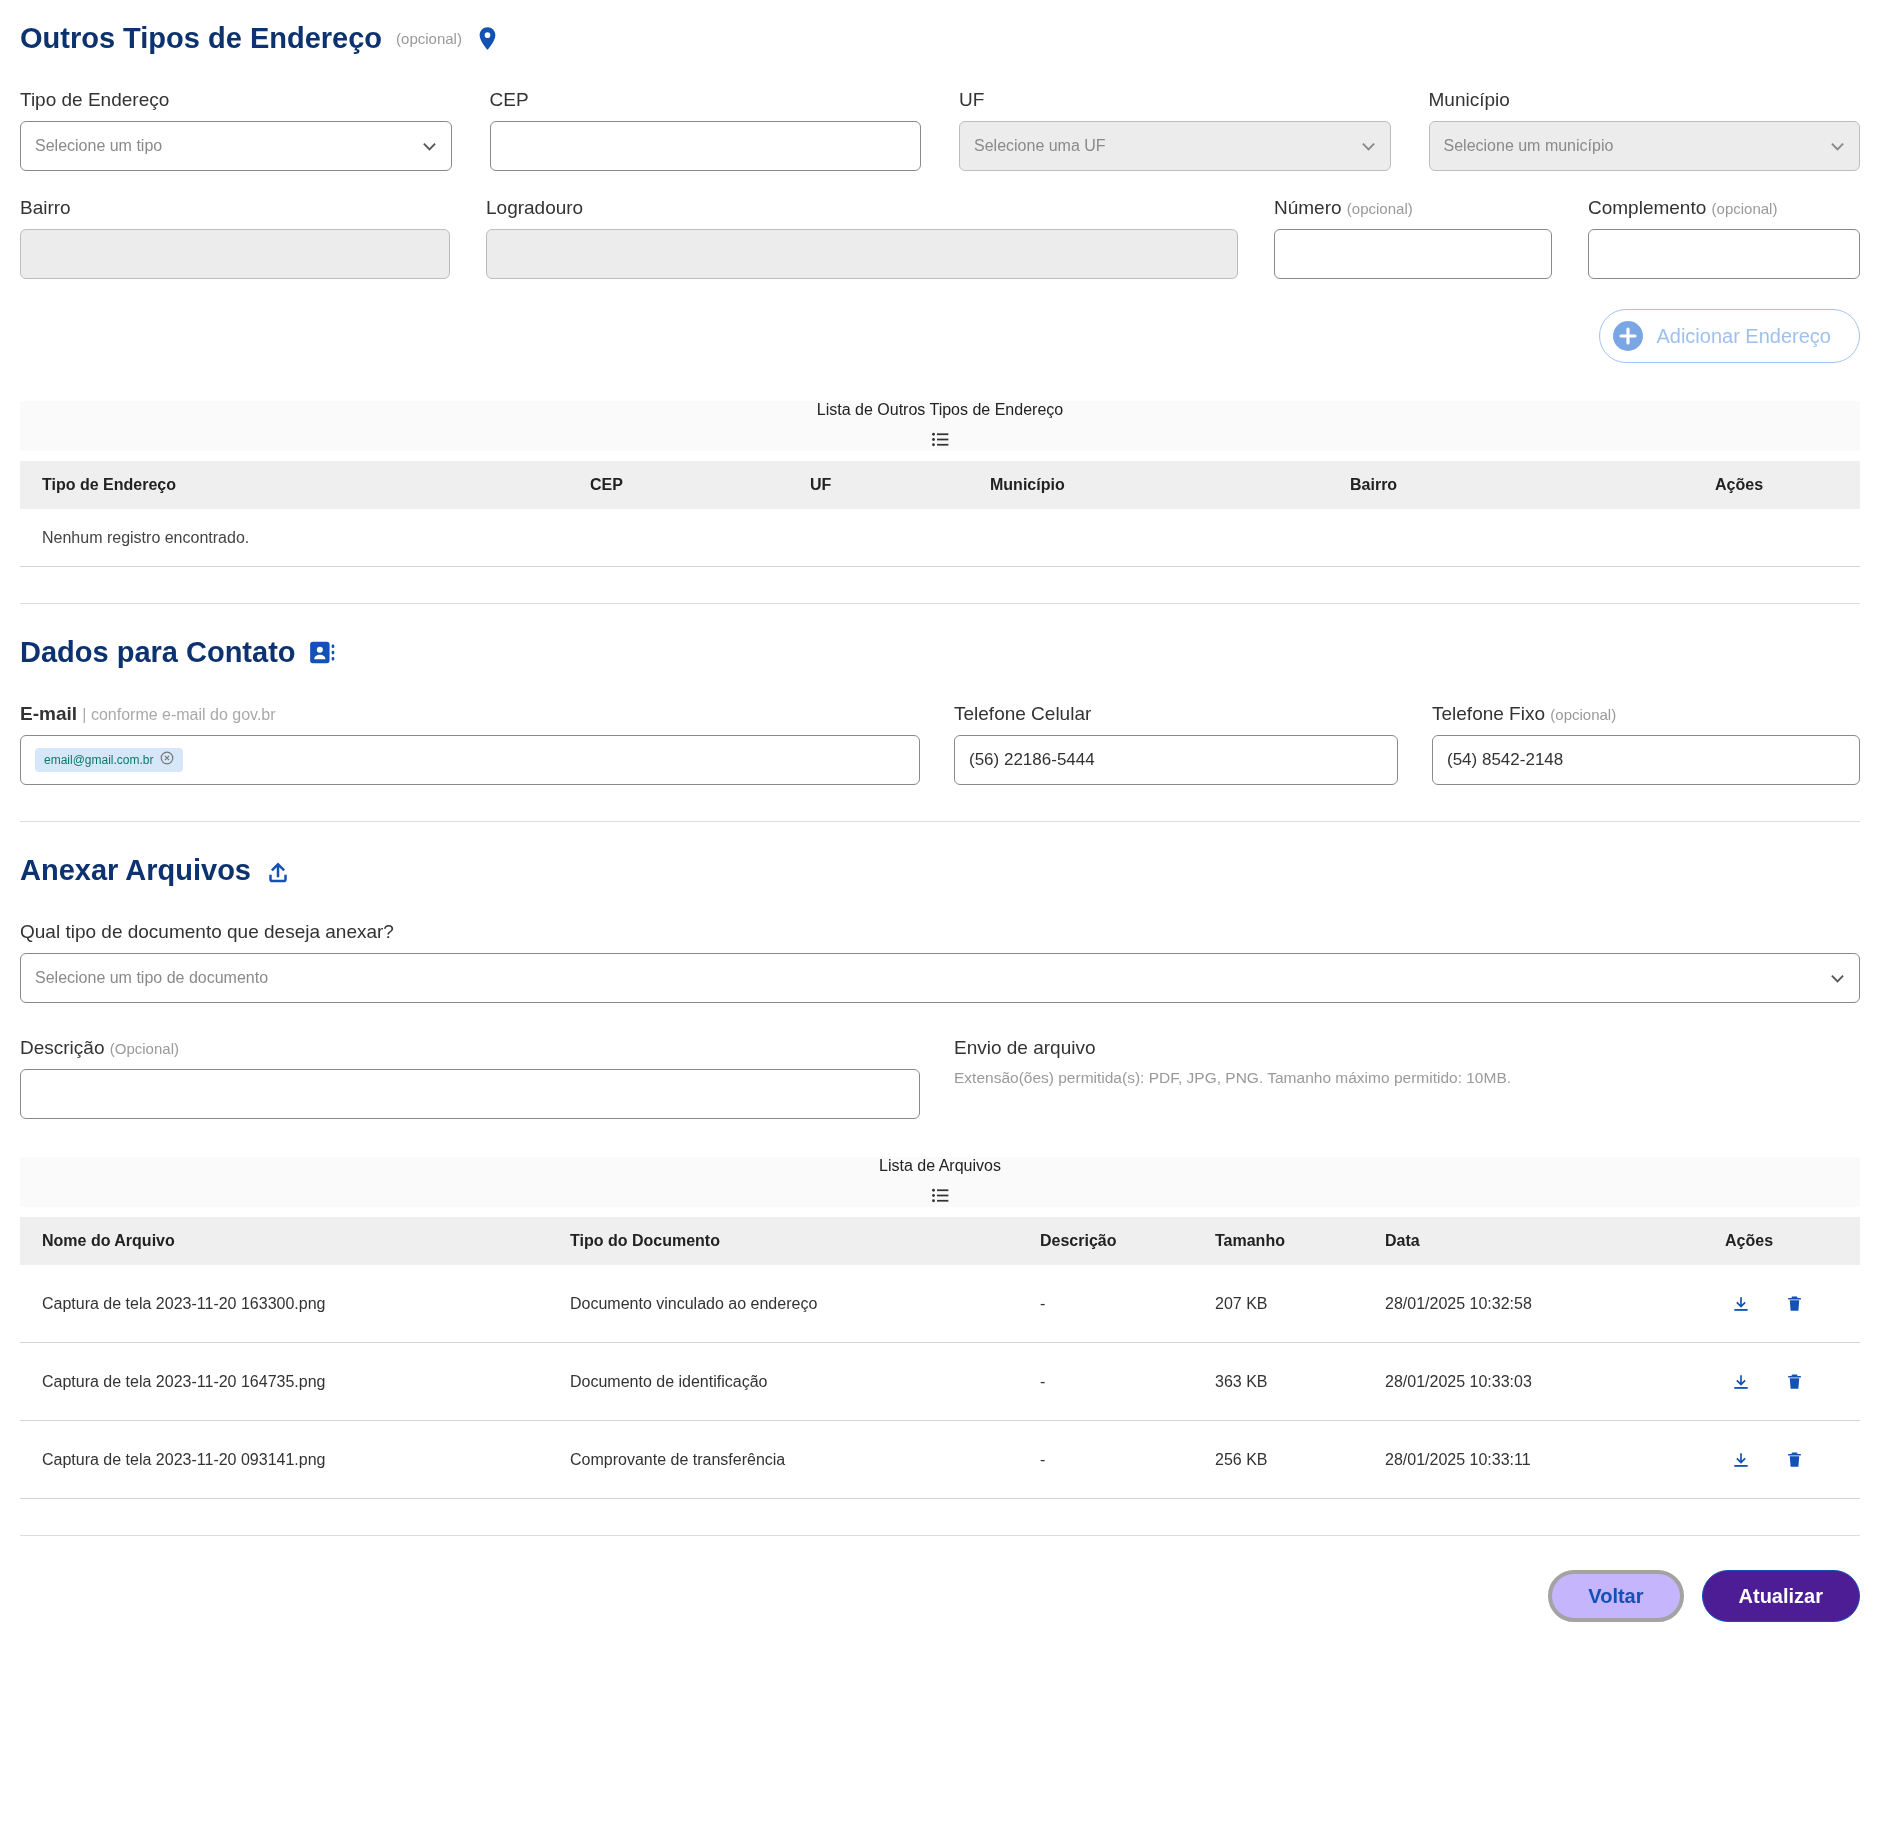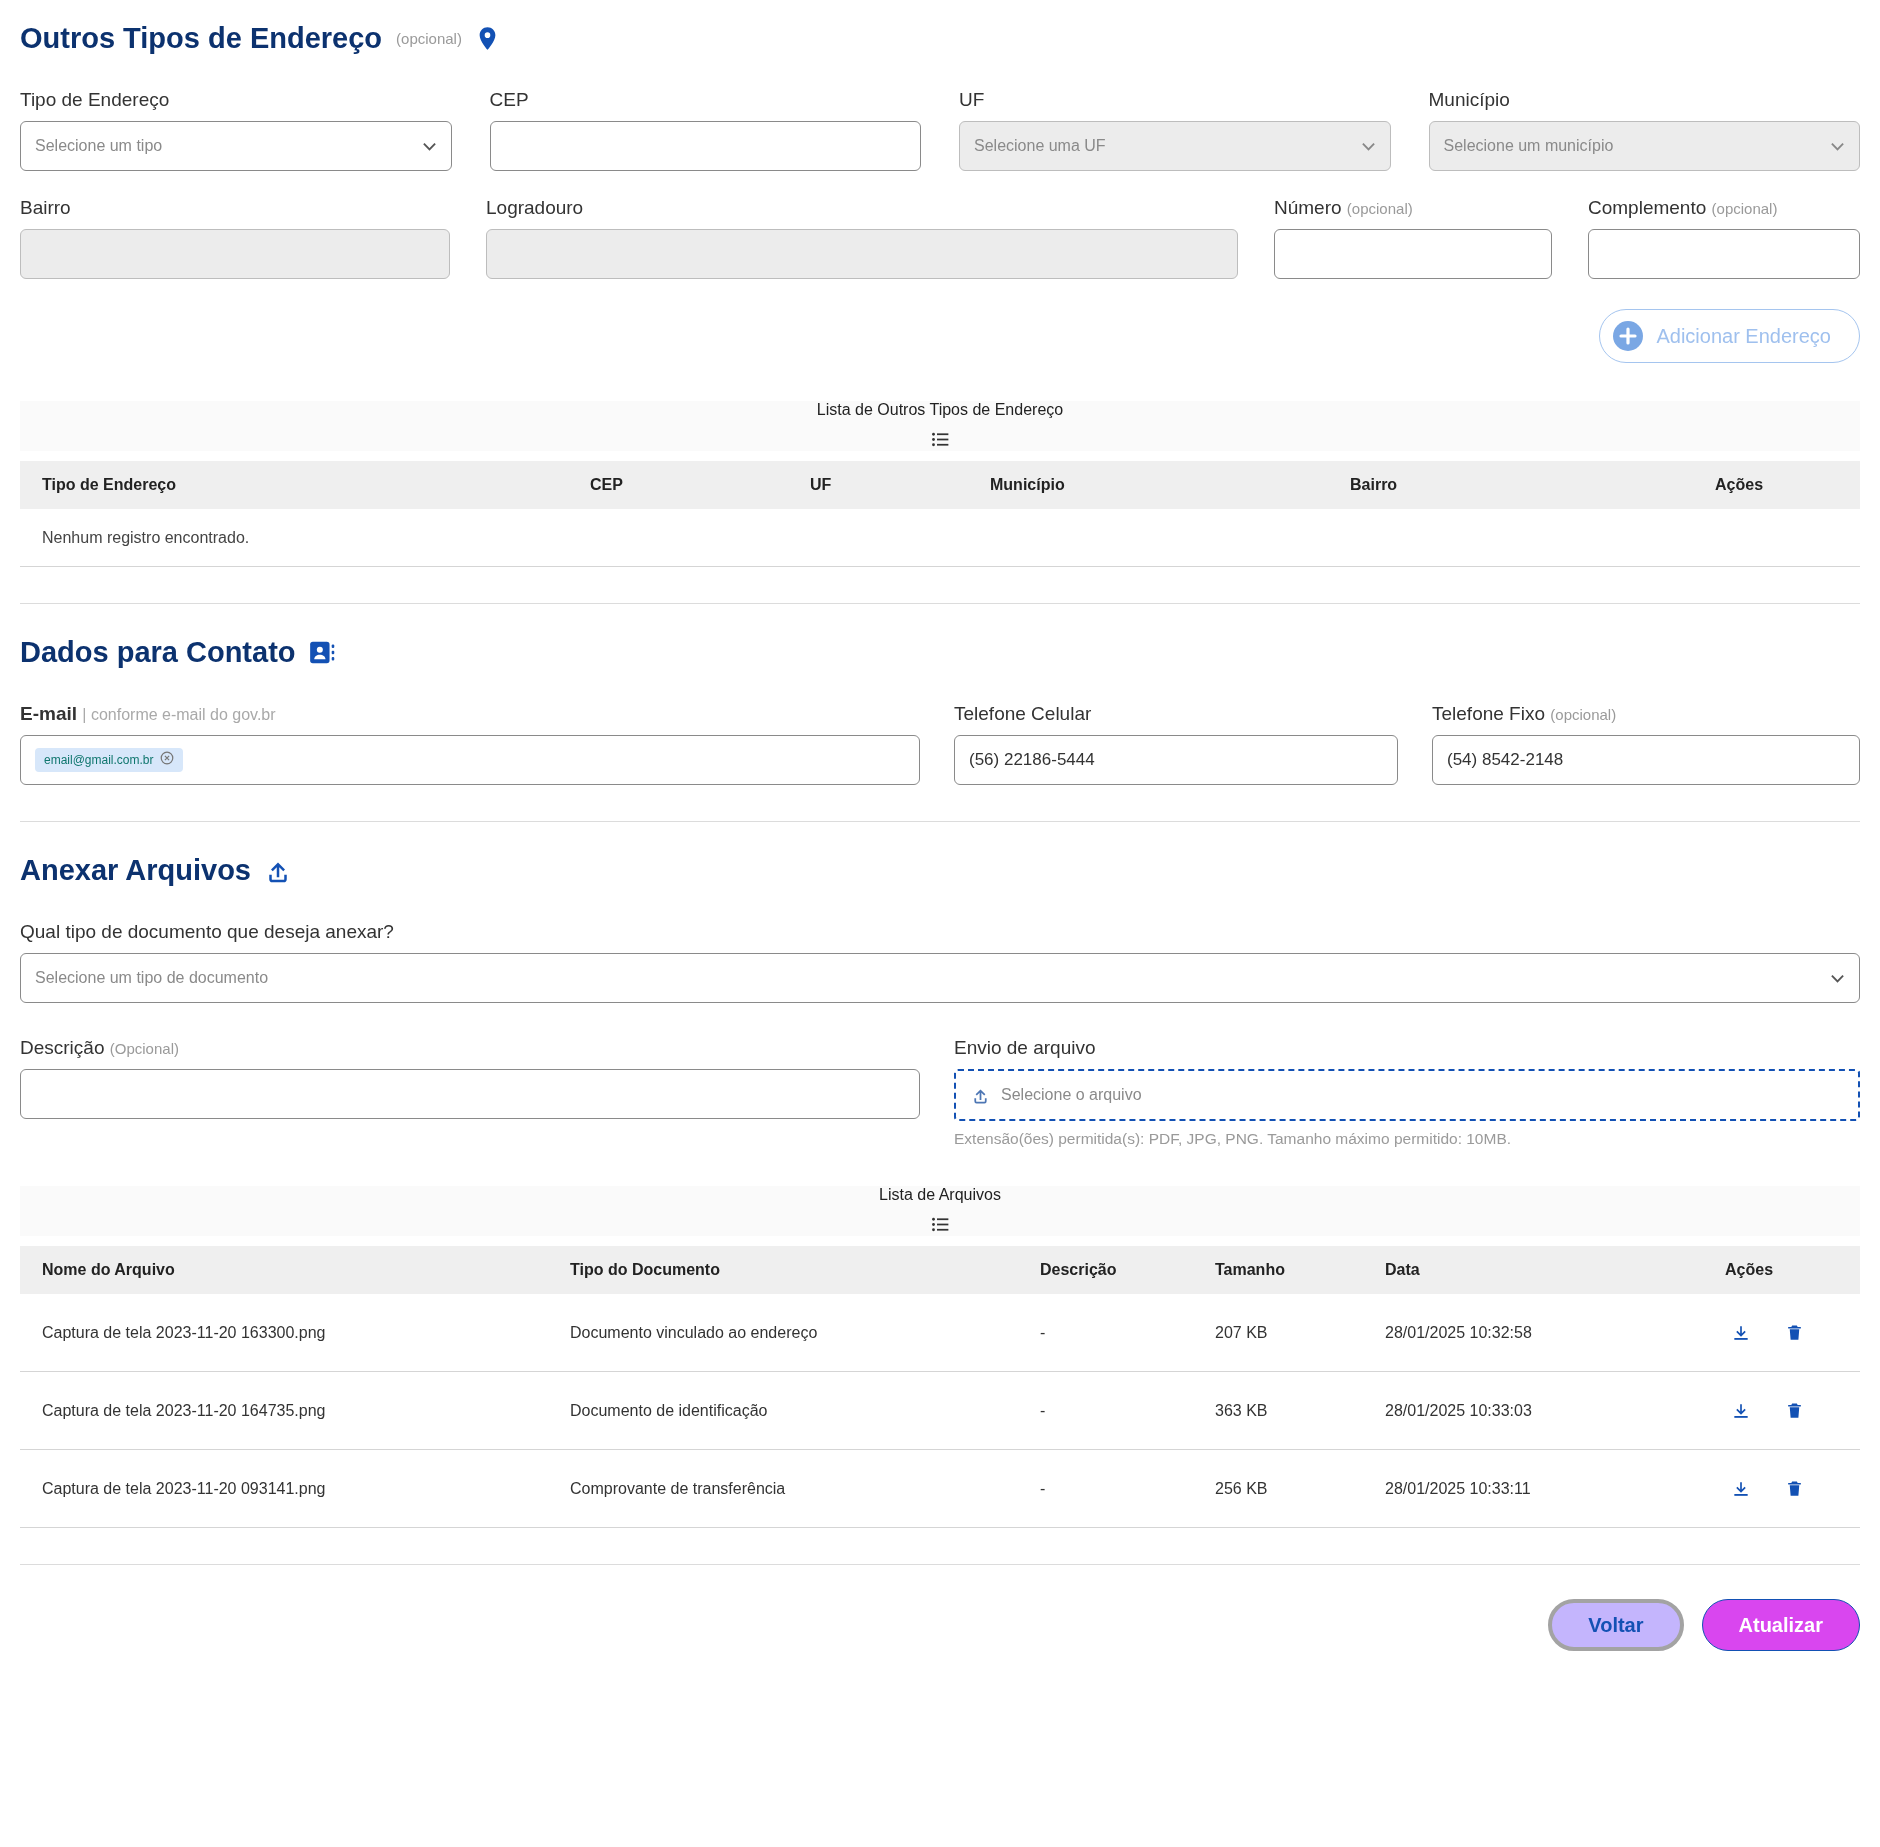--- a/index.html
+++ b/index.html
@@ -98,21 +98,21 @@
   .upload-hint { font-size: 15.5px; color: #9a9a9a; margin-top: 9px; }
 
   
   .footer-actions { display: flex; justify-content: flex-end; gap: 18px; margin-top: 34px; }
   .btn {
     height: 52px; border-radius: 28px; font-size: 20px; font-weight: 600;
     display: inline-flex; align-items: center; justify-content: center;
     padding: 0 36px; cursor: pointer; font-family: "Liberation Sans", sans-serif;
   }
   .btn-outline { background: #c4b5fd; border: 4px solid #a3a3a3; color: #1351b4; }
-  .btn-primary { background: #d946ef; border: 1px solid #1351b4; color: #fff; }
+  .btn-primary { background: #4c1d95; border: 1px solid #1351b4; color: #fff; }
 
   .icon { flex: 0 0 auto; display: inline-flex; }
 </style>
 </head>
 <body>
 
 <div class="page">
 
   <section>
     <h2 class="section-title">
@@ -294,29 +294,20 @@
       </div>
     </div>
 
     <div class="frow row-attach">
       <div class="field">
         <label><span>Descrição</span> <span class="opt-small">(Opcional)</span></label>
         <input class="control" type="text" style="">
       </div>
       <div class="field">
         <label>Envio de arquivo</label>
-        <div class="upload-box">
-          <span class="icon">
-            <svg viewBox="0 0 24 24" width="21" height="21" fill="#2f5fa8" opacity="0.85">
-                <path d="M11 17h2V8.9l3.2 3.2 1.4-1.4L12 5.1l-5.6 5.6 1.4 1.4L11 8.9z"></path>
-                <path d="M5 15v3.5A2.5 2.5 0 0 0 7.5 21h9a2.5 2.5 0 0 0 2.5-2.5V15h-2v3.5a.5.5 0 0 1-.5.5h-9a.5.5 0 0 1-.5-.5V15z"></path>
-              </svg>
-          </span>
-          <span class="ph">Selecione o arquivo</span>
-        </div>
         <div class="upload-hint">Extensão(ões) permitida(s): PDF, JPG, PNG. Tamanho máximo permitido: 10MB.</div>
       </div>
     </div>
 
     <div class="table-wrap">
       <div class="list-band">
         <span>Lista de Arquivos</span>
         <span class="icon">
           <svg viewBox="0 0 24 24" width="21" height="21" fill="#333">
               <circle cx="4" cy="6" r="1.6"></circle>

